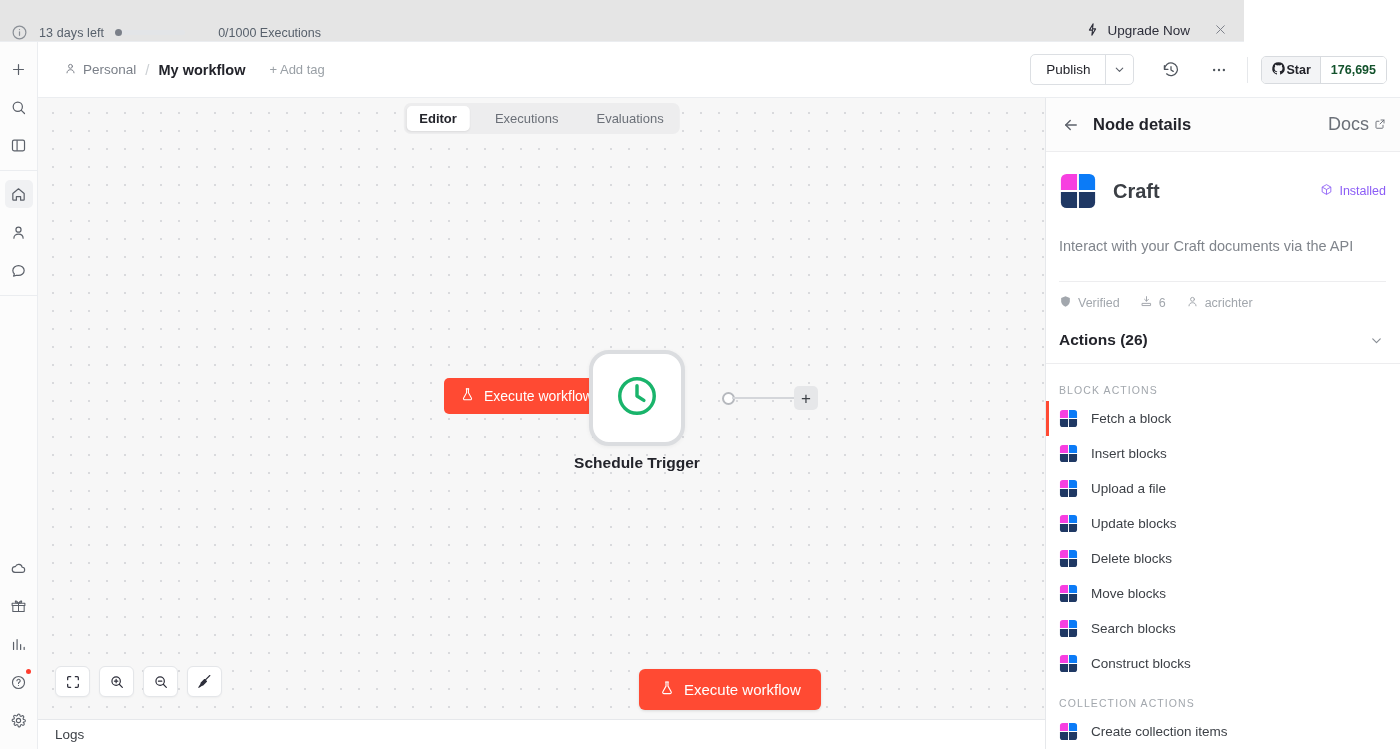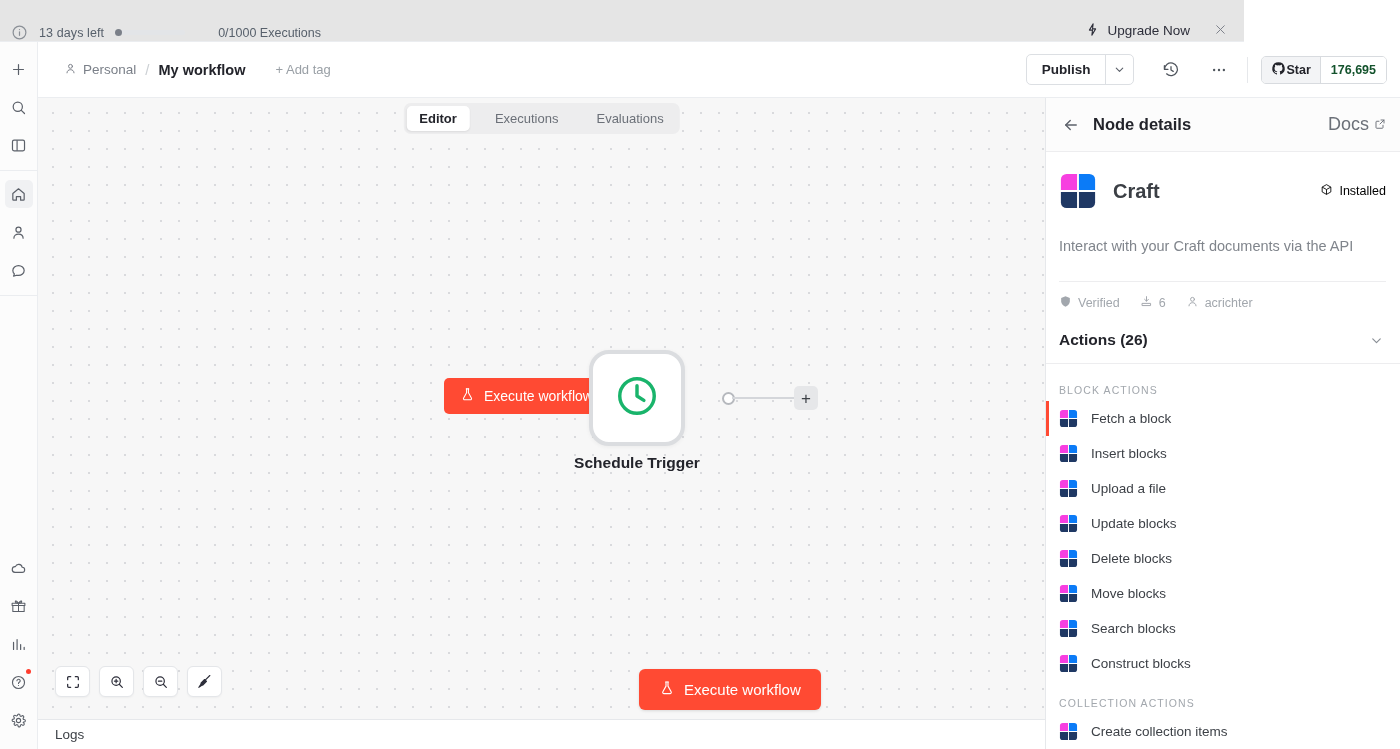--- a/index.html
+++ b/index.html
@@ -68,30 +68,30 @@
     position: absolute; top: 42px; left: 38px; width: 1362px; height: 56px;
     background: #ffffff; border-bottom: 1px solid #ebedf0;
     display: flex; align-items: center; padding: 0 13px 0 26px;
   }
   .crumb { display: flex; align-items: center; gap: 7px; }
   .crumb-personal {
     display: flex; align-items: center; gap: 6px; font-size: 13.5px; color: #7b8089; cursor: pointer;
   }
   .crumb-sep { color: #ccd0d4; font-size: 15px; margin: 0 2px; }
   .crumb-name { font-size: 14.5px; font-weight: 600; color: #23242b; cursor: pointer; }
-  .add-tag { font-size: 13px; color: #9aa0a6; margin-left: 23px; cursor: pointer; }
+  .add-tag { font-size: 13px; color: #9aa0a6; margin-left: 17px; cursor: pointer; }
 
   .header-right { margin-left: auto; display: flex; align-items: center; }
   .publish-group {
     display: flex; align-items: stretch; height: 31px;
     border: 1px solid #dcdfe3; border-radius: 5px; overflow: hidden; background: #fff;
   }
   .publish-btn {
     display: flex; align-items: center; padding: 0 15px;
-    font-size: 13.5px; font-weight: 700; color: #23242b; cursor: pointer;
+    font-size: 13.5px; font-weight: 400; color: #23242b; cursor: pointer;
   }
   .publish-caret {
     display: flex; align-items: center; justify-content: center; width: 28px;
     border-left: 1px solid #dcdfe3; color: #5b6069; cursor: pointer;
   }
   .icon-btn {
     width: 30px; height: 30px; display: flex; align-items: center; justify-content: center;
     color: #4f555d; cursor: pointer; border-radius: 5px;
   }
   .hdr-div { width: 1px; height: 26px; background: #e6e8eb; margin: 0 13px; }
@@ -199,21 +199,21 @@
   .docs-link {
     margin-left: auto; display: flex; align-items: center; gap: 5px;
     font-size: 18px; color: #6b7078; cursor: pointer; text-align: center;
   }
   .panel-body { flex: 1; overflow: hidden; }
   .node-hero { display: flex; align-items: center; padding: 20px 14px 0 13px; }
   .craft-logo { width: 38px; height: 38px; flex: 0 0 38px; }
   .hero-name { font-size: 20px; font-weight: 600; color: #3b3f45; margin-left: 16px; }
   .installed {
     margin-left: auto; display: flex; align-items: center; gap: 6px;
-    font-size: 12.5px; color: #000000;
+    font-size: 12.5px; color: #8b5cf6;
   }
   .node-desc {
     font-size: 14.5px; color: #80858c; padding: 26px 16px 0 13px; line-height: 1.4;
   }
   .panel-rule { height: 1px; background: #ededef; margin: 25px 14px 0 13px; }
   .meta-row {
     display: flex; align-items: center; gap: 20px; padding: 13px 14px 0 13px;
   }
   .meta-item { display: flex; align-items: center; gap: 6px; font-size: 12.5px; color: #a2a7ad; }
   .actions-head {

